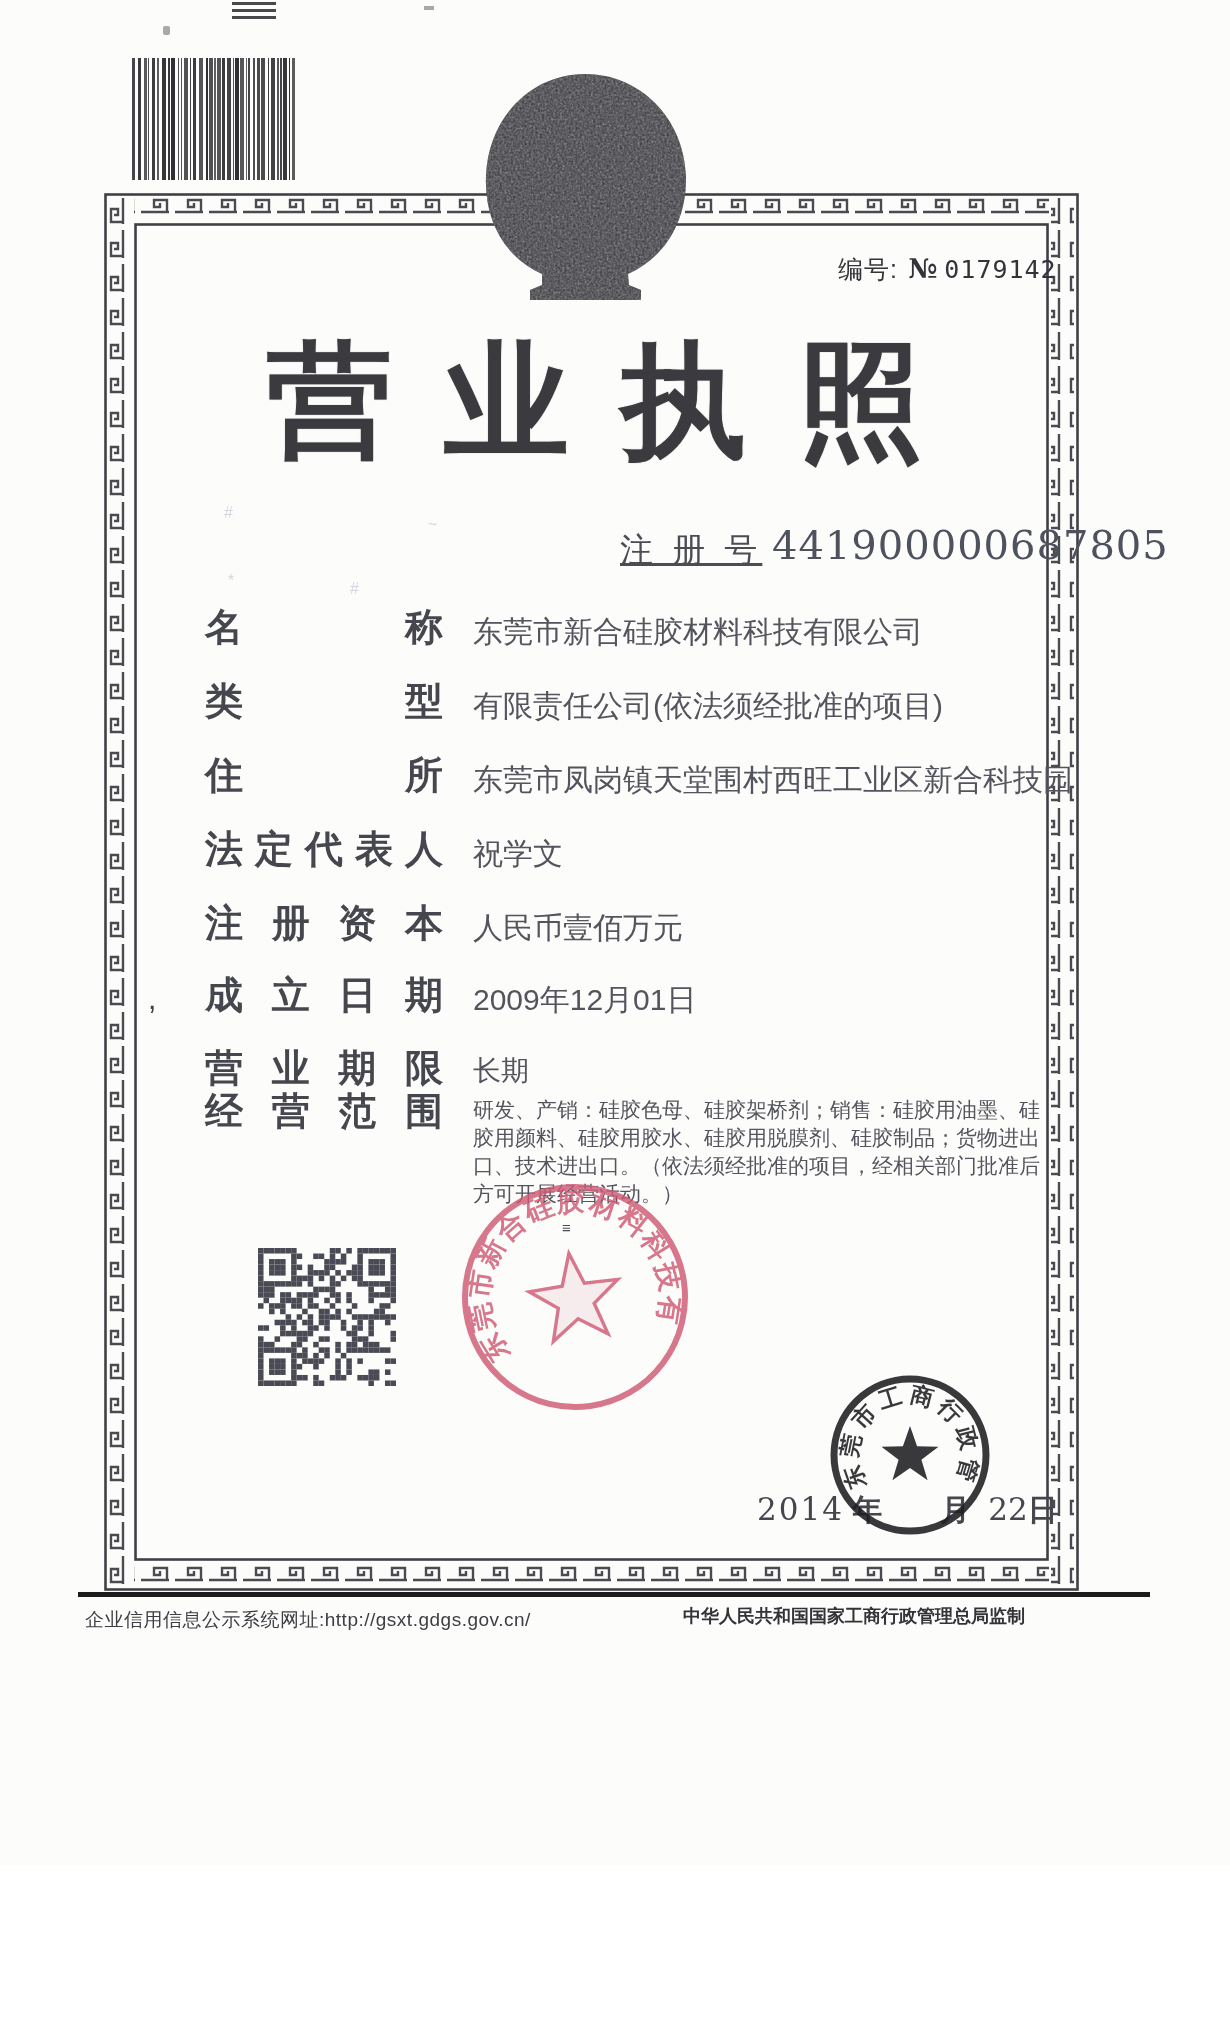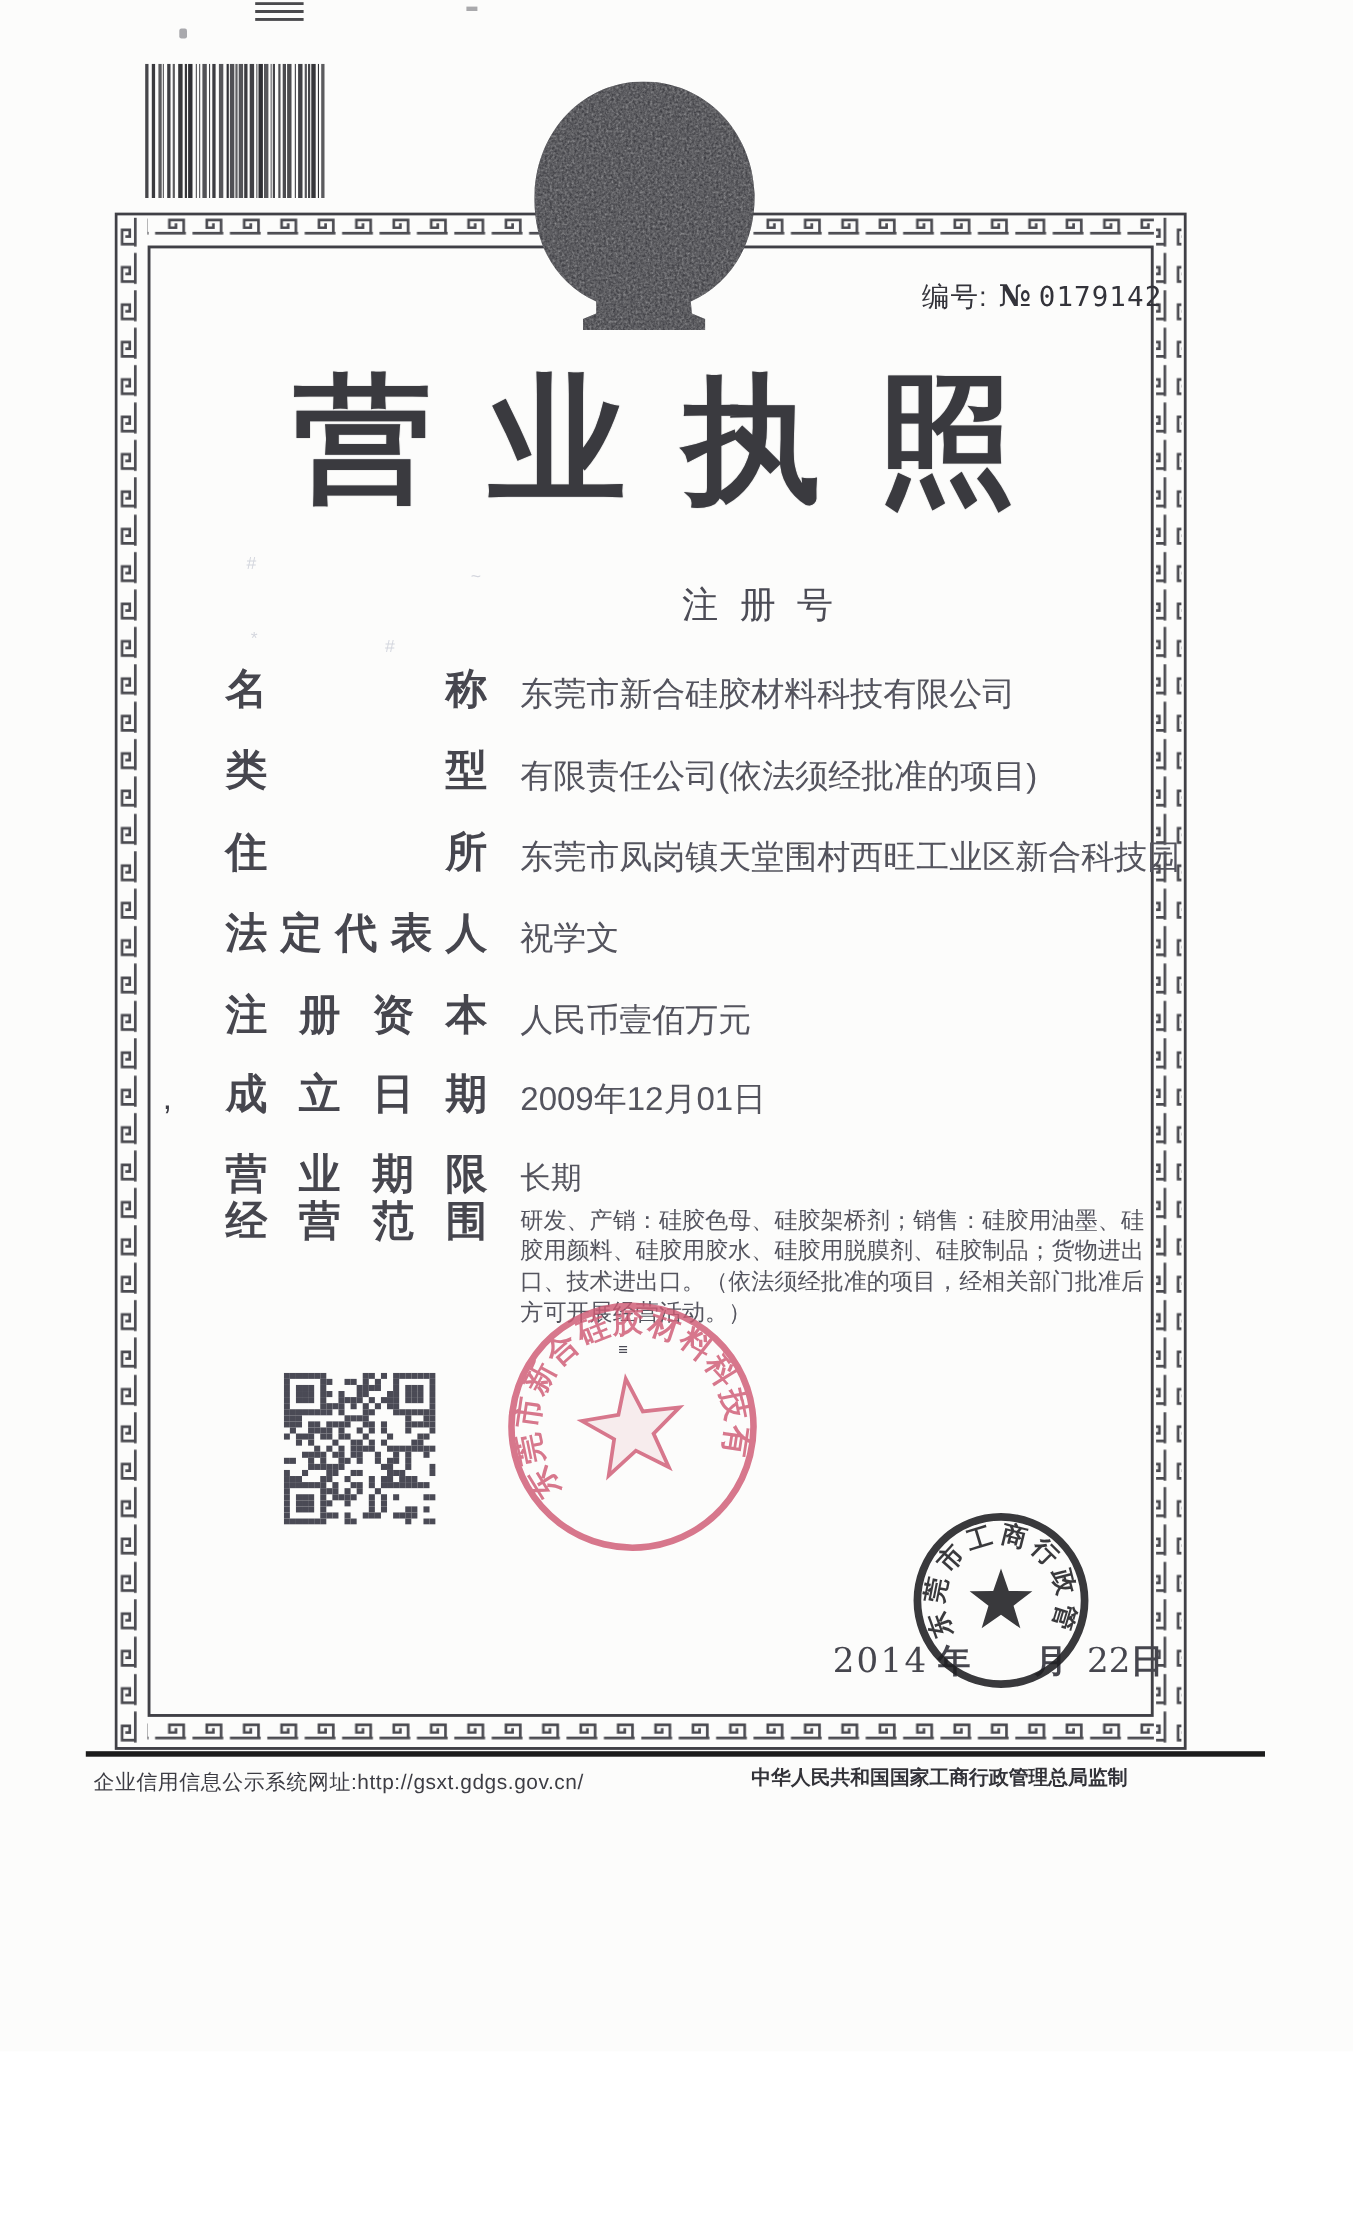--- a/index.html
+++ b/index.html
@@ -13,21 +13,21 @@
   .frame{left:104px;top:193px;}
   
   .serial{left:838px;top:253px;font-size:25px;color:#33333a;letter-spacing:1px;white-space:nowrap;}
   .serial .no-sign{font-family:"DejaVu Serif", serif;font-weight:bold;font-size:27px;padding:0 6px 0 10px;}
   .serial .digits{font-family:"DejaVu Sans Mono", monospace;font-size:25px;letter-spacing:1px;}
   
   .title{left:150px;top:338px;width:890px;display:flex;justify-content:center;gap:52px;
          font-size:125px;font-weight:bold;color:#3a3a3f;line-height:1;
          text-shadow:0 0 1px rgba(40,40,45,.55);}
   
-  .regno-label{left:620px;top:528px;font-size:33px;color:#4c4c56;letter-spacing:5px;white-space:nowrap;}
+  .regno-label{left:620px;top:528px;font-size:33px;color:#4c4c56;letter-spacing:5px;white-space:nowrap;text-decoration:underline;}
   .regno-value{left:772px;top:522px;font-size:40px;color:#4e525f;font-family:"DejaVu Serif", serif;letter-spacing:1px;}
   
   .frow{position:absolute;left:205px;width:850px;}
   .flabel{position:absolute;left:0;top:0;width:238px;display:flex;justify-content:space-between;
           font-size:38px;font-weight:600;color:#46464e;line-height:1.05;}
   .fvalue{position:absolute;left:268px;top:7px;font-size:30px;color:#54545e;white-space:nowrap;line-height:1.1;}
   .fvalue.small{font-size:21px;line-height:28px;white-space:normal;width:580px;top:4px;}
   
   .qr{left:258px;top:1248px;width:138px;height:138px;filter:blur(.25px);}
   
@@ -136,20 +136,21 @@
   </div>
 
   <div class="abs title">
       <span>营</span>
       <span>业</span>
       <span>执</span>
       <span>照</span>
     </div>
 
   <div class="abs regno-label">注 册 号</div>
+  <div class="abs regno-value">441900000687805</div>
 
   <div class="frow" style="top:608px">
     <div class="flabel">
         <span>名</span>
         <span>称</span>
       </div>
     <div class="fvalue" style="font-size:30px">东莞市新合硅胶材料科技有限公司</div>
   </div>
   <div class="frow" style="top:682px">
     <div class="flabel">

